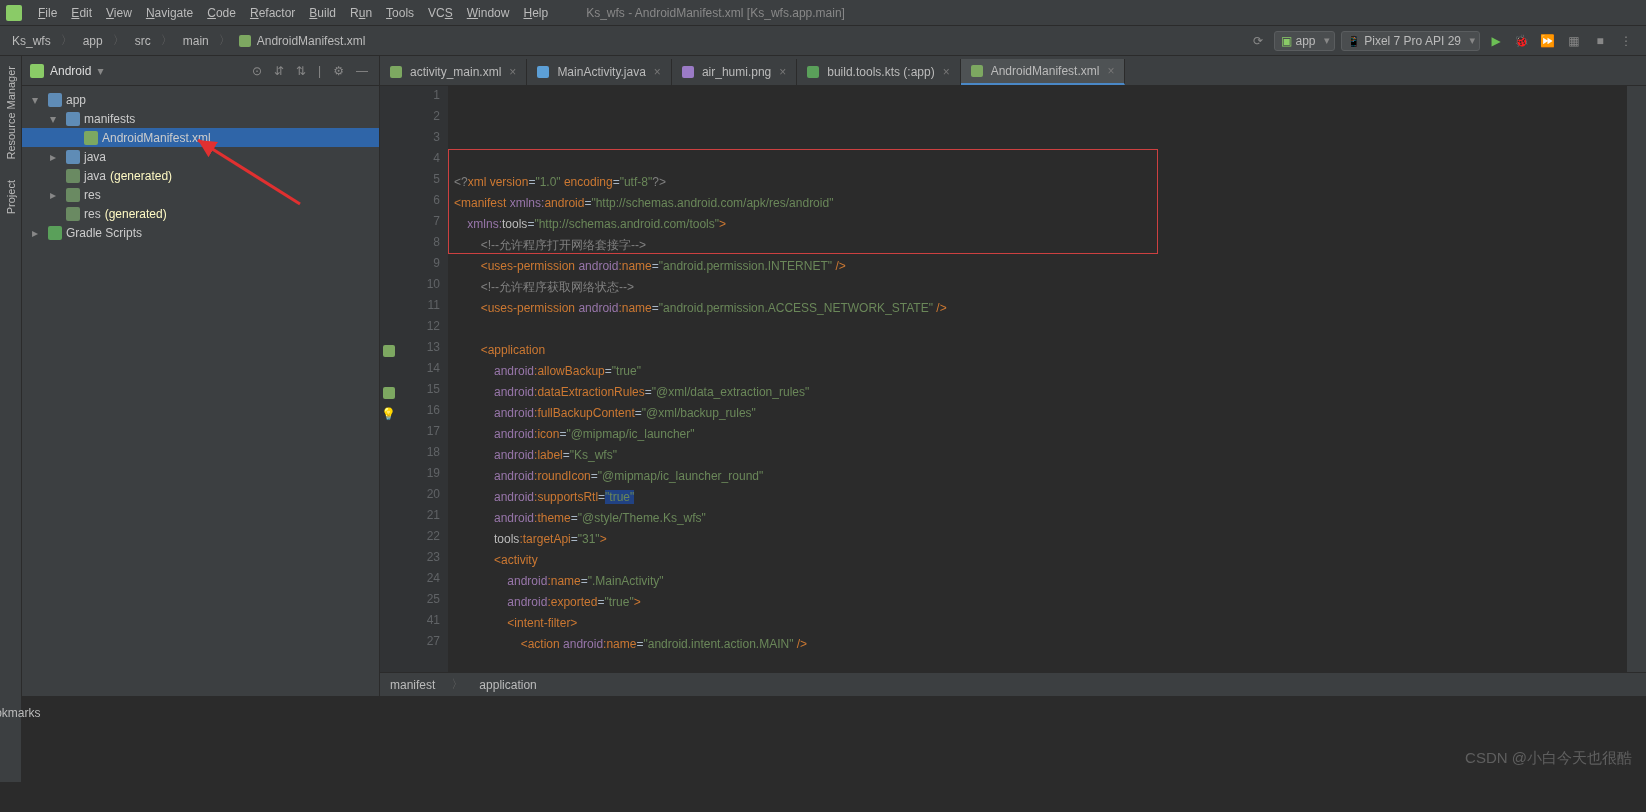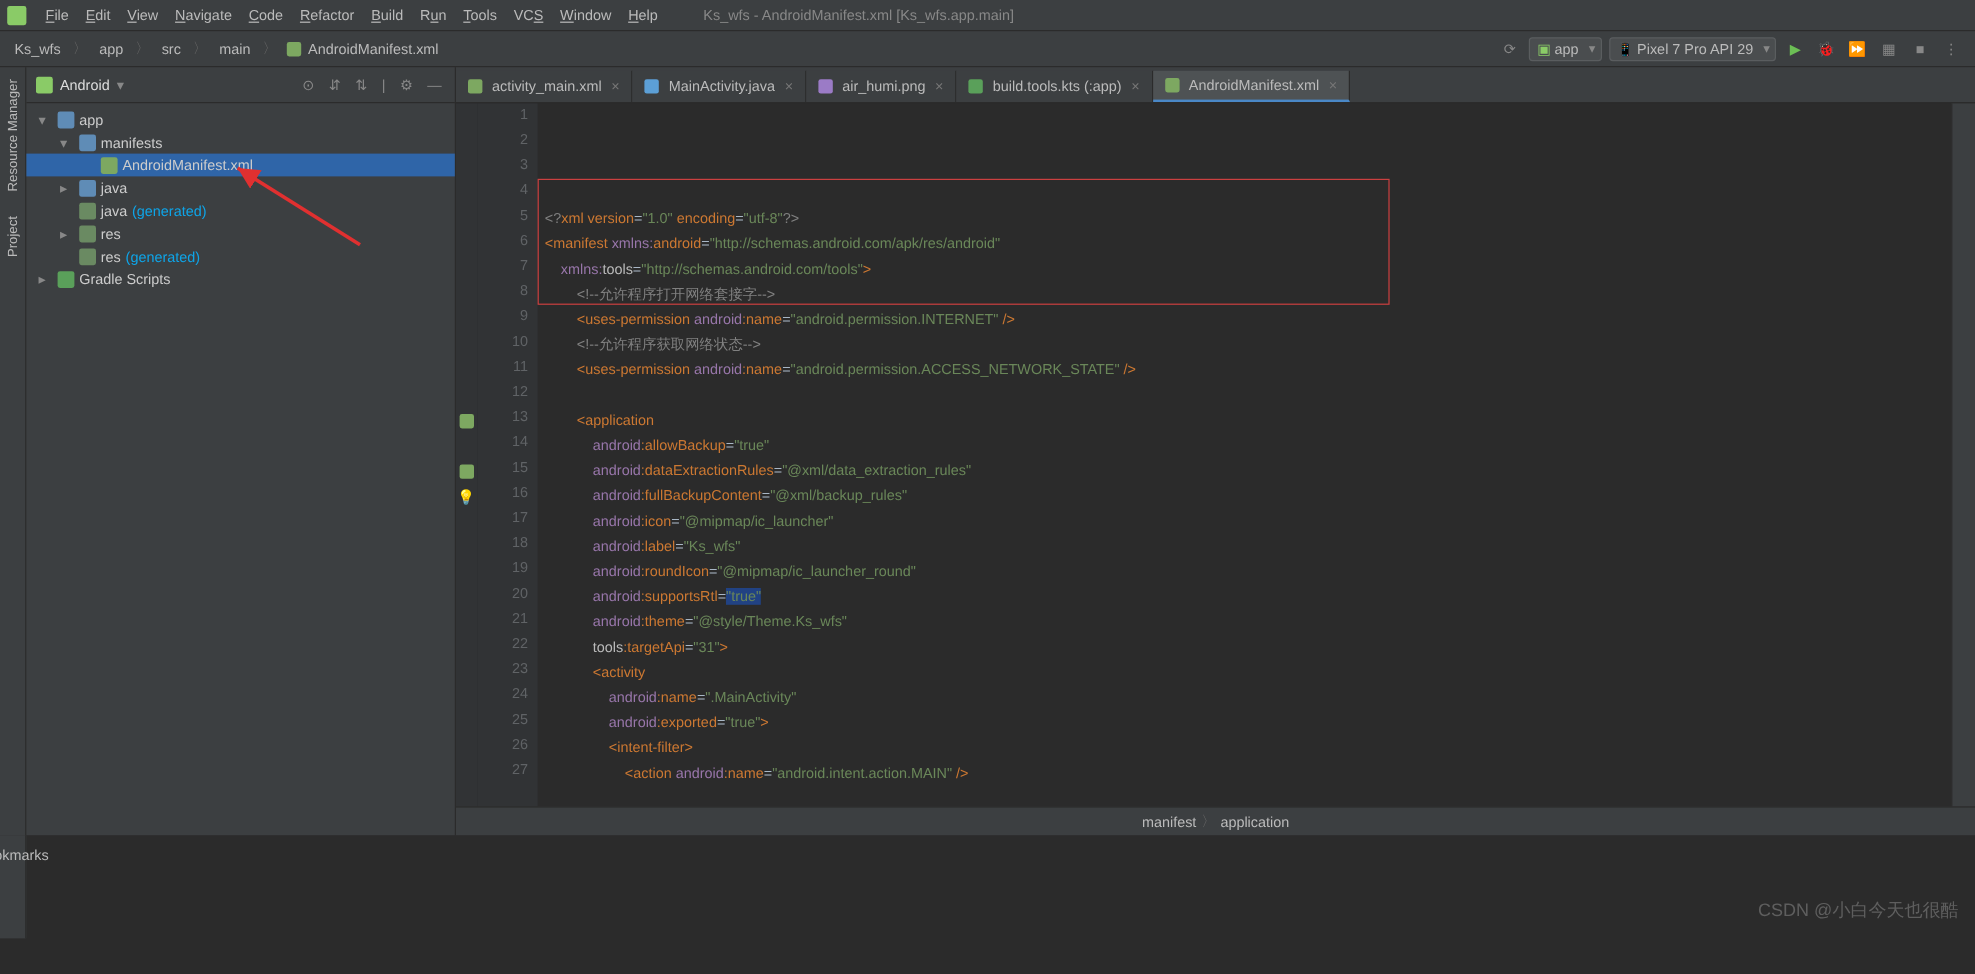--- a/index.html
+++ b/index.html
@@ -29,40 +29,40 @@
 .pp-head .tool{color:#888; padding:0 3px; cursor:default;}
 .tree { padding:4px 0;}
 .tree-row { display:flex; align-items:center; height:19px; padding-left:10px; gap:4px; color:#ccc;}
 .tree-row.sel { background:#2f65a8;}
 .tree-row .arrow{width:12px; color:#888;}
 .tree-row .ico{width:14px;height:14px;border-radius:2px;}
 .ic-folder{background:#5f8cb6;}
 .ic-folder-gen{background:#6a8a62;}
 .ic-xml{background:#7da861;}
 .ic-grad{background:#5aa05a;}
-.muted{color:#0ea5e9;}
+.muted{color:#fef9c3;}
 .editor-area { flex:1; display:flex; flex-direction:column;}
 .tabs { height:30px; background:#3c3f41; display:flex; align-items:flex-end; border-bottom:1px solid #2b2b2b;}
 .tab { height:26px; display:flex; align-items:center; padding:0 10px; gap:8px; color:#bbb; border-right:1px solid #2b2b2b; background:#3c3f41;}
 .tab.active { background:#4e5254; border-bottom:2px solid #4a88c7;}
 .tab .close{color:#777;}
 .tab .tic{width:12px;height:12px;border-radius:2px;}
 .tic-xml{background:#7da861;} .tic-java{background:#5c9fd6;} .tic-img{background:#9b7bc6;} .tic-gradle{background:#5aa05a;}
 .code-wrap { flex:1; display:flex; background:#2b2b2b; overflow:hidden; position:relative;}
 .gutter { width:50px; background:#313335; text-align:right; color:#606366; font-family:Consolas,monospace; font-size:12px; padding-top:2px;}
 .gutter .ln{height:21px; padding-right:8px;}
 .gut-mark{width:18px; background:#313335; padding-top:2px;}
 .gut-mark .m{height:21px;display:flex;align-items:center;justify-content:center;}
 .andr-g{width:12px;height:12px;background:#7da861;border-radius:2px;}
 .bulb{color:#e8bc52;}
 .code { flex:1; font-family:Consolas,monospace; font-size:13px; line-height:21px; padding:2px 0 0 6px; white-space:pre; color:#a9b7c6; position:relative;}
 .c-tag{color:#cc7832;} .c-attr{color:#cc7832;} .c-ns{color:#9876aa;} .c-str{color:#6a8759;} .c-com{color:#808080;} .c-tools{color:#bbbbbb;}
 .hl-box{position:absolute; left:0; top:63px; width:710px; height:105px; border:1px solid #cc4040; pointer-events:none;}
 .hl-line{position:absolute; left:0; top:315px; width:100%; height:21px; background:#323232; z-index:-1;}
-.breadcrumb-bar { height:24px; background:#3c3f41; border-top:1px solid #2b2b2b; display:flex; align-items:center; padding:0 10px; gap:0; color:#bbb;justify-content:center;}
+.breadcrumb-bar { height:24px; background:#3c3f41; border-top:1px solid #2b2b2b; display:flex; align-items:center; padding:0 10px; gap:12px; color:#bbb;}
 .editor-tabs { height:28px; background:#3c3f41; border-top:1px solid #2b2b2b; display:flex; align-items:flex-end;}
 .etab { padding:4px 14px; color:#bbb;}
 .etab.active { border-bottom:2px solid #4a88c7; color:#ddd;}
 .logcat-bar { height:26px; background:#3c3f41; border-top:1px solid #2b2b2b; display:flex; align-items:center; padding:0 10px; gap:10px;}
 .logcat-tab { padding:2px 8px; color:#bbb;}
 .logcat-tab.active { border-bottom:2px solid #4a88c7;}
 .logcat-content { height:36px; background:#2b2b2b; display:flex; align-items:center; padding:0 10px; gap:10px; border-top:1px solid #3c3f41;}
 .lc-combo { background:#3c3f41; border:1px solid #555; border-radius:3px; padding:3px 22px 3px 8px; color:#bbb; position:relative; min-width:370px; font-size:11px;}
 .lc-combo::after{content:"▾";position:absolute;right:6px;top:4px;color:#888;}
 .lc-filter { background:#3c3f41; border:1px solid #555; border-radius:3px; padding:3px 8px; color:#bbb; flex:1; display:flex; align-items:center; gap:6px; font-size:11px;}
@@ -266,21 +266,21 @@
           <div class="ln">16</div>
           <div class="ln">17</div>
           <div class="ln">18</div>
           <div class="ln">19</div>
           <div class="ln">20</div>
           <div class="ln">21</div>
           <div class="ln">22</div>
           <div class="ln">23</div>
           <div class="ln">24</div>
           <div class="ln">25</div>
-          <div class="ln">26</div>
+          <div class="ln">41</div>
           <div class="ln">27</div>
         </div>
       <div class="code" id="code">
         <div class="hl-line"></div>
         <div class="hl-box"></div>
       <div><span class="c-com">&lt;?</span><span class="c-tag">xml version</span>=<span class="c-str">"1.0"</span> <span class="c-tag">encoding</span>=<span class="c-str">"utf-8"</span><span class="c-com">?&gt;</span></div><div><span class="c-tag">&lt;manifest </span><span class="c-ns">xmlns:</span><span class="c-attr">android</span>=<span class="c-str">"http://schemas.android.com/apk/res/android"</span></div><div>    <span class="c-ns">xmlns:</span><span class="c-tools">tools</span>=<span class="c-str">"http://schemas.android.com/tools"</span><span class="c-tag">&gt;</span></div><div>        <span class="c-com">&lt;!--允许程序打开网络套接字--&gt;</span></div><div>        <span class="c-tag">&lt;uses-permission </span><span class="c-ns">android</span><span class="c-attr">:name</span>=<span class="c-str">"android.permission.INTERNET" </span><span class="c-tag">/&gt;</span></div><div>        <span class="c-com">&lt;!--允许程序获取网络状态--&gt;</span></div><div>        <span class="c-tag">&lt;uses-permission </span><span class="c-ns">android</span><span class="c-attr">:name</span>=<span class="c-str">"android.permission.ACCESS_NETWORK_STATE" </span><span class="c-tag">/&gt;</span></div><div>&nbsp;</div><div>        <span class="c-tag">&lt;application</span></div><div>            <span class="c-ns">android</span><span class="c-attr">:allowBackup</span>=<span class="c-str">"true"</span></div><div>            <span class="c-ns">android</span><span class="c-attr">:dataExtractionRules</span>=<span class="c-str">"@xml/data_extraction_rules"</span></div><div>            <span class="c-ns">android</span><span class="c-attr">:fullBackupContent</span>=<span class="c-str">"@xml/backup_rules"</span></div><div>            <span class="c-ns">android</span><span class="c-attr">:icon</span>=<span class="c-str">"@mipmap/ic_launcher"</span></div><div>            <span class="c-ns">android</span><span class="c-attr">:label</span>=<span class="c-str">"Ks_wfs"</span></div><div>            <span class="c-ns">android</span><span class="c-attr">:roundIcon</span>=<span class="c-str">"@mipmap/ic_launcher_round"</span></div><div>            <span class="c-ns">android</span><span class="c-attr">:supportsRtl</span>=<span class="c-str" style="background:#214283">"true"</span></div><div>            <span class="c-ns">android</span><span class="c-attr">:theme</span>=<span class="c-str">"@style/Theme.Ks_wfs"</span></div><div>            <span class="c-tools">tools</span><span class="c-attr">:targetApi</span>=<span class="c-str">"31"</span><span class="c-tag">&gt;</span></div><div>            <span class="c-tag">&lt;activity</span></div><div>                <span class="c-ns">android</span><span class="c-attr">:name</span>=<span class="c-str">".MainActivity"</span></div><div>                <span class="c-ns">android</span><span class="c-attr">:exported</span>=<span class="c-str">"true"</span><span class="c-tag">&gt;</span></div><div>                <span class="c-tag">&lt;intent-filter&gt;</span></div><div>                    <span class="c-tag">&lt;action </span><span class="c-ns">android</span><span class="c-attr">:name</span>=<span class="c-str">"android.intent.action.MAIN" </span><span class="c-tag">/&gt;</span></div></div>
       <div class="side-rail-r"></div>
     </div>
     <div class="breadcrumb-bar">
       <span>manifest</span>

